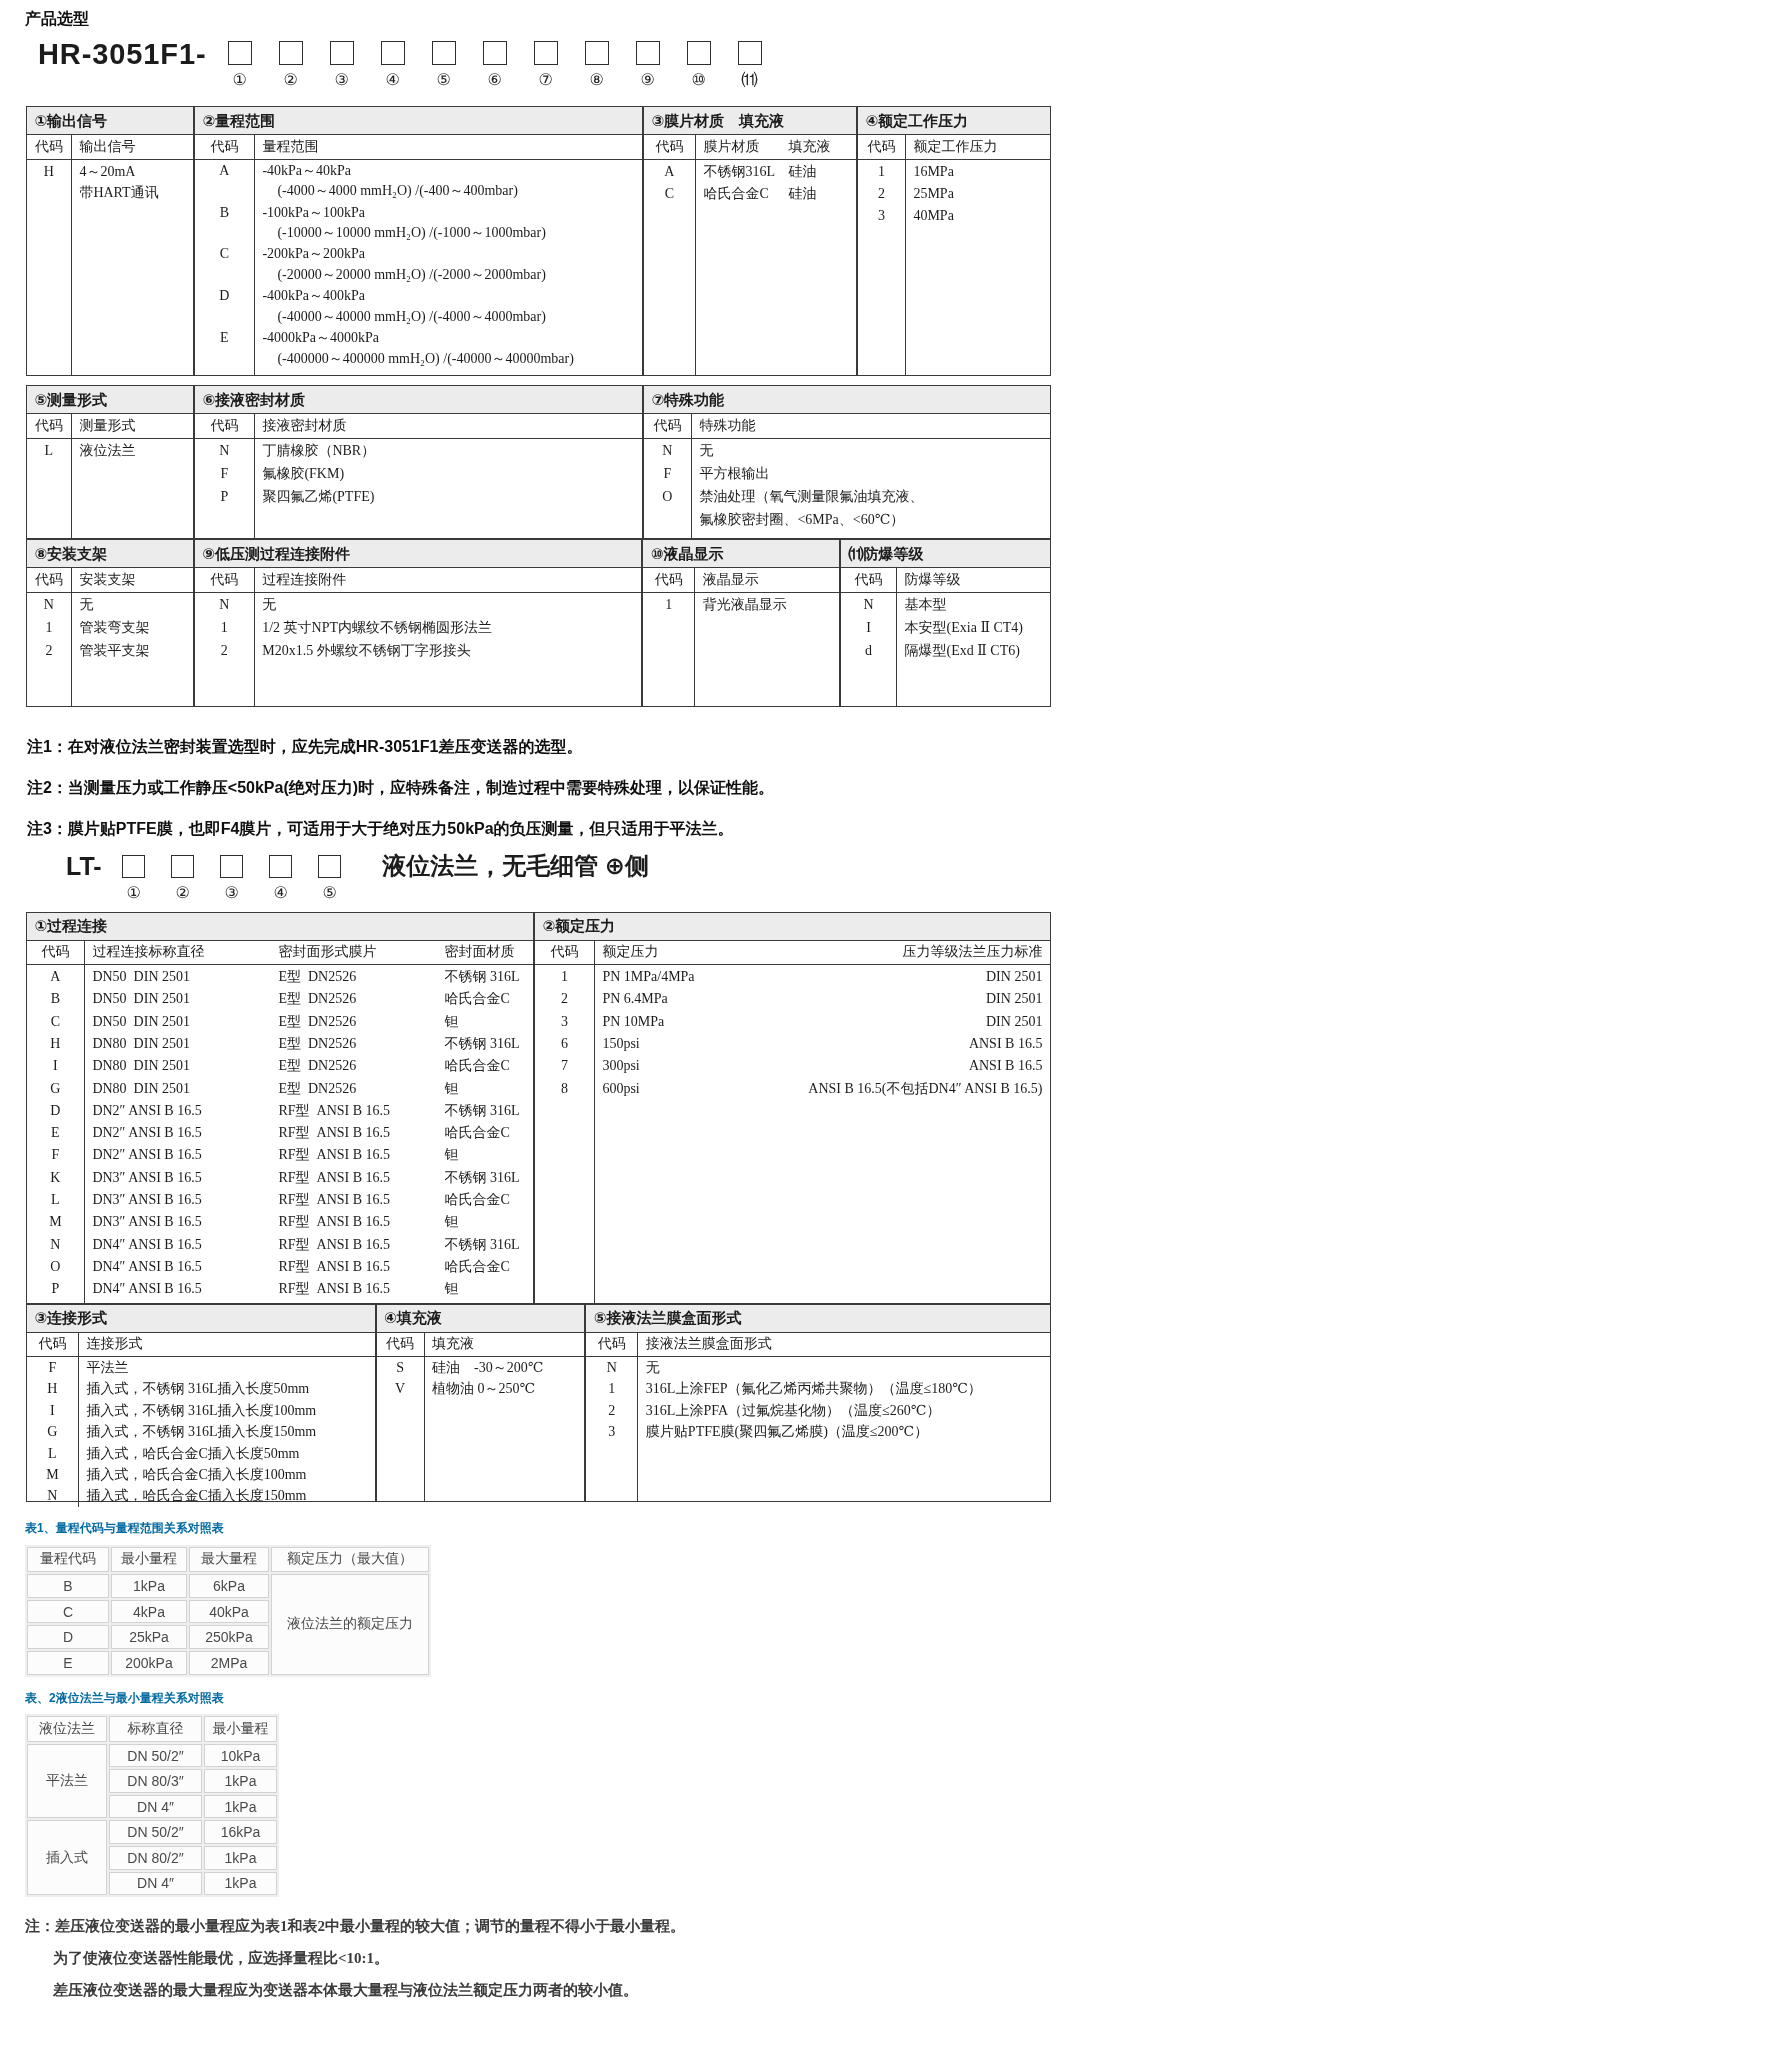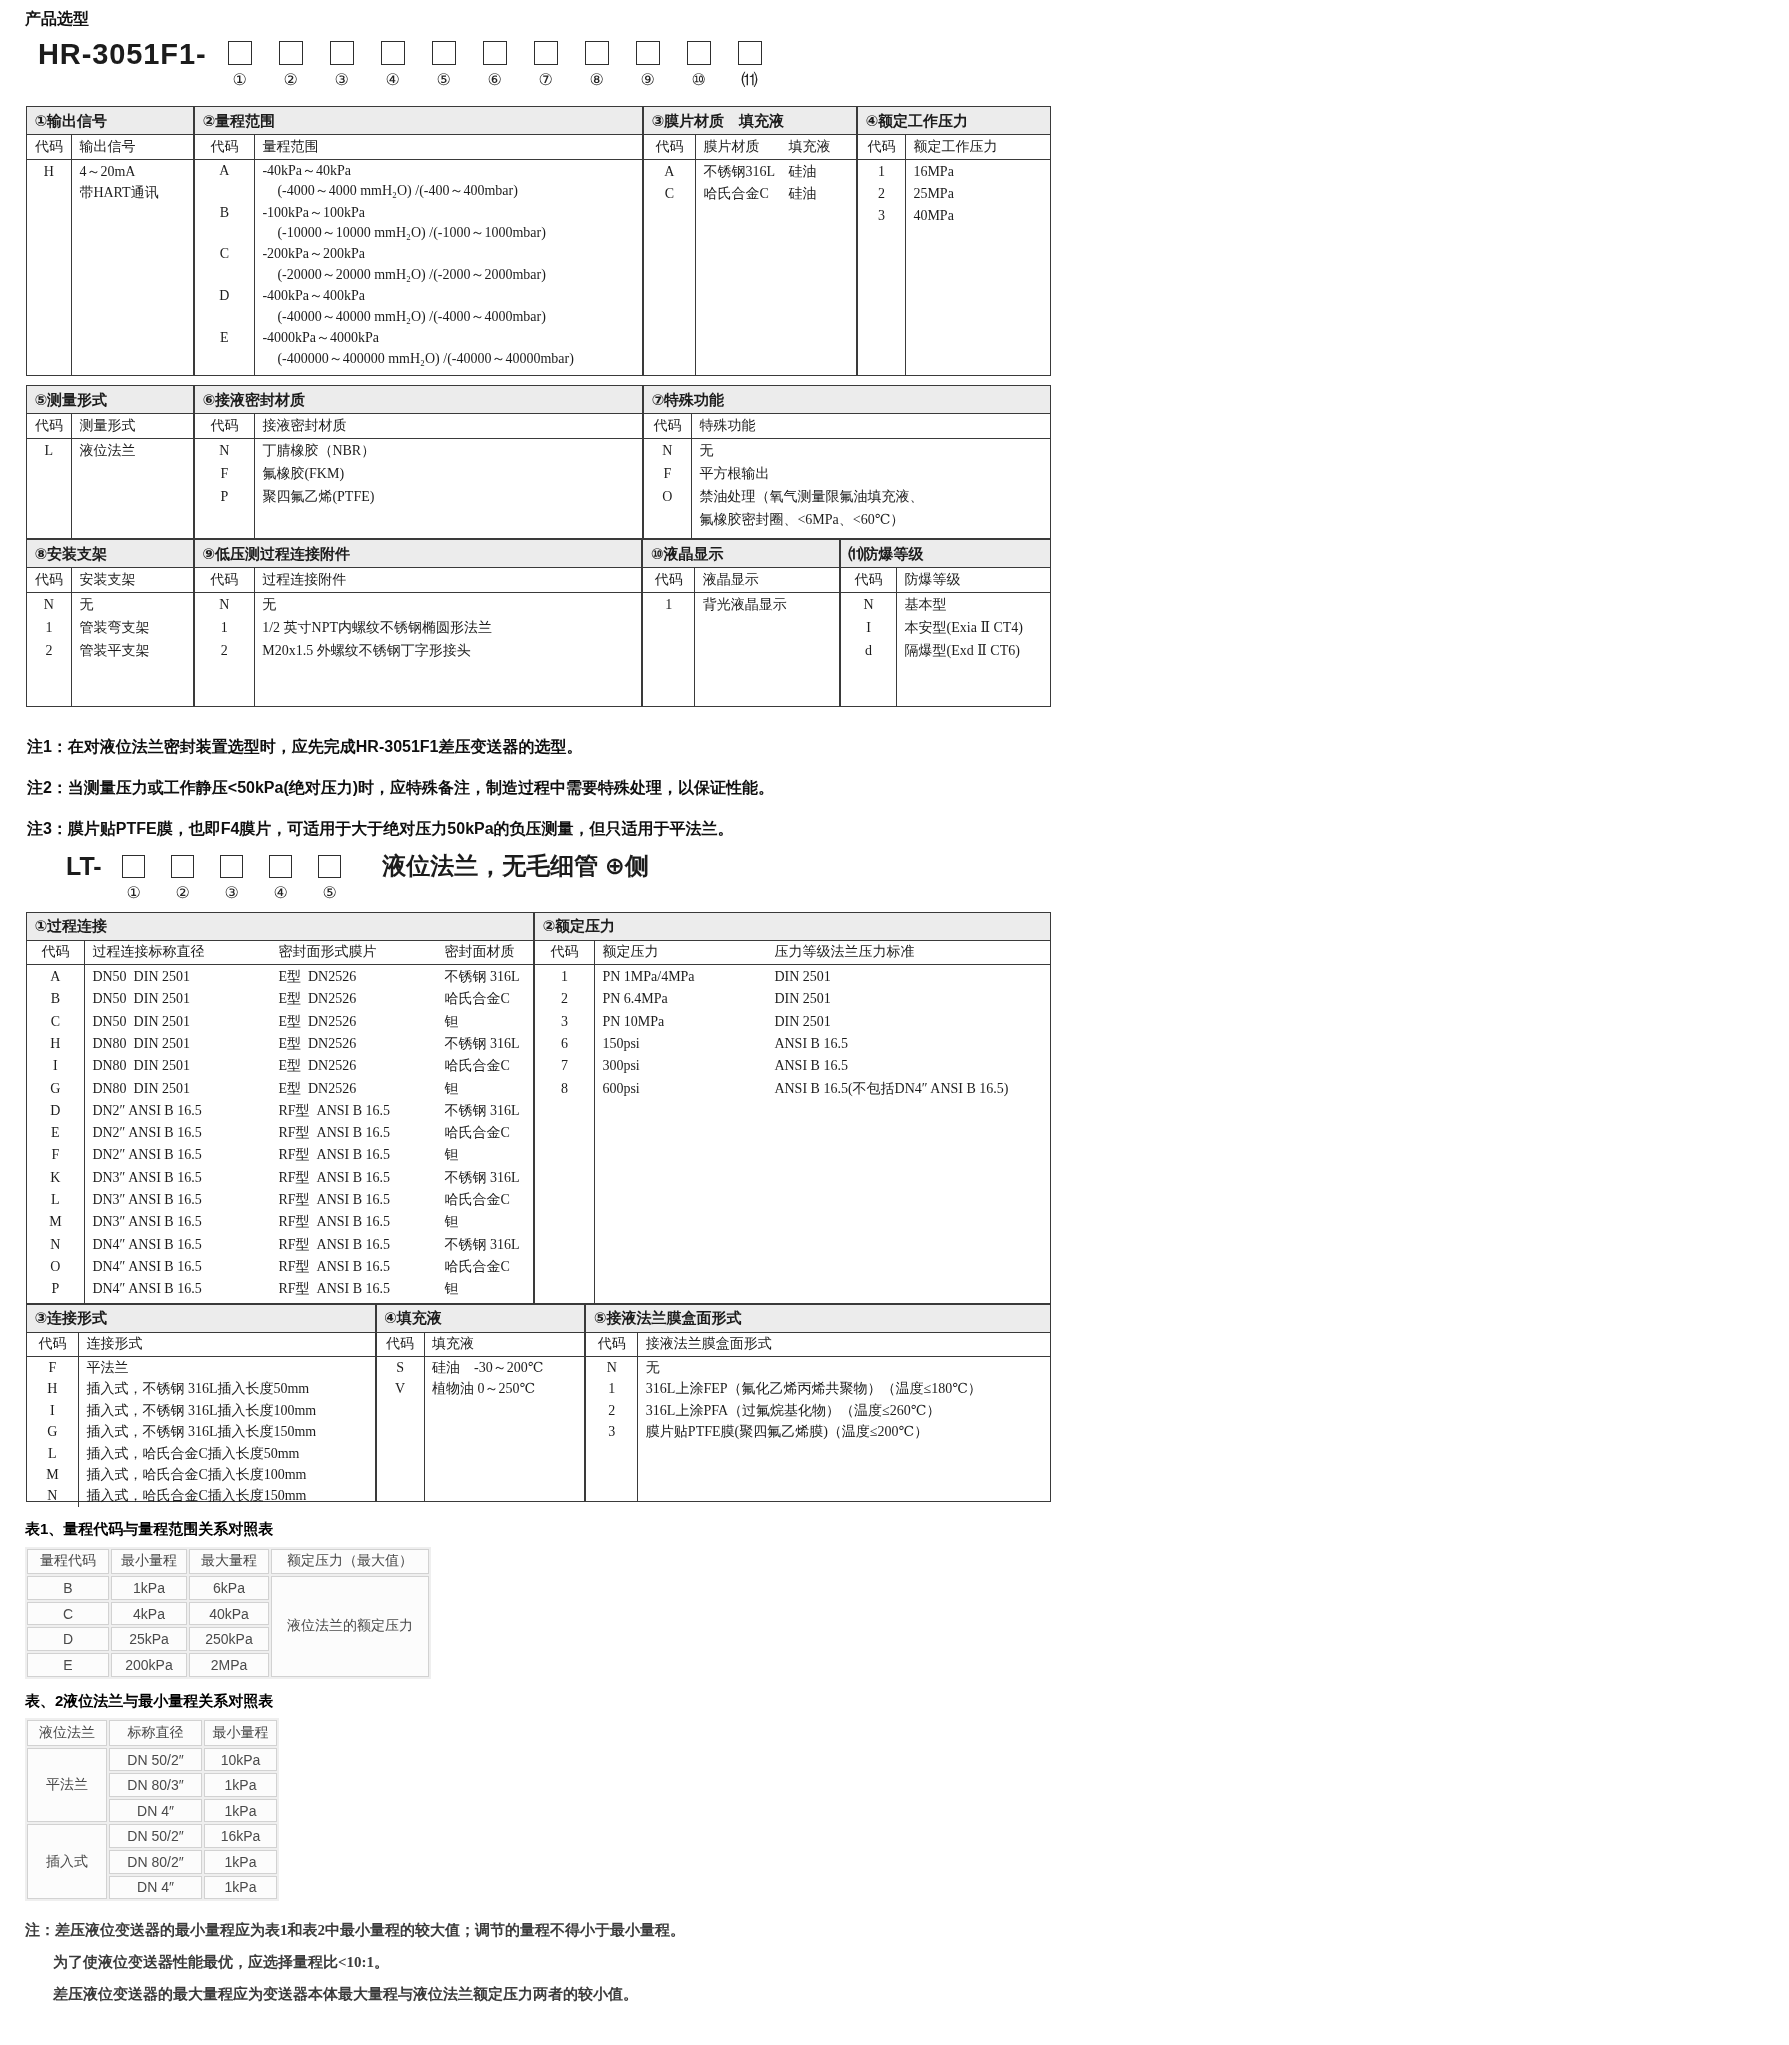--- a/index.html
+++ b/index.html
@@ -39,34 +39,34 @@
   .lh22 .row{line-height:20.5px;} .lh23 .row{line-height:21.4px;} .lh24 .row{line-height:22.4px;}
   .ind{padding-left:15px;}
 
   .w180{width:168px}.w482{width:449px}.w230{width:214px}.w208{width:194px}
   .w438{width:408px}.w212{width:198px}.w226{width:211px}
   .w545{width:508px}.w555{width:517px}.w375{width:350px}.w225{width:210px}.w500{width:466px}
   .cw48{width:45px}.cw52{width:48px}.cw56{width:52px}.cw60{width:56px}.cw62{width:58px}.cw64{width:60px}
 
   .s3m{flex:1;} .s3f{width:60px;flex-shrink:0;}
   .pcols{display:flex;} .pa{width:186px;white-space:pre;} .pb{width:166px;white-space:pre;} .pc{flex:1;white-space:pre;}
-  .qa{width:172px;flex-shrink:0;} .qb{flex:1;}
+  .qa{width:172px;flex-shrink:0;} .qb{flex:1;text-align:right;}
 
   .hr-notes{margin-top:18.6px;margin-left:1.9px;font-family:"Liberation Sans","DejaVu Sans",sans-serif;
             font-weight:bold;font-size:16px;line-height:41px;color:#0f0f0f;}
 
   .lt-line{display:flex;align-items:flex-start;margin:3.7px 0 0 41px;}
   .lt-model{font-family:"Liberation Sans","DejaVu Sans",sans-serif;font-weight:bold;font-size:25px;line-height:28px;}
   .lt-caption{font-family:"Liberation Sans","DejaVu Sans",sans-serif;font-weight:bold;font-size:24px;line-height:28px;margin-left:28px;white-space:nowrap;}
 
   .lt-wrap{margin-top:9.3px;}
   .b4{height:392px;} .b5{height:198px;}
   .b1{height:270px;} .b2{height:154px;margin-top:9px;} .b3{height:168px;}
 
-  .t-title{font-family:"Liberation Sans","DejaVu Sans",sans-serif;font-weight:bold;color:#000000;font-size:15px;}
+  .t-title{font-family:"Liberation Sans","DejaVu Sans",sans-serif;font-weight:bold;color:#0369a1;font-size:12px;}
   .mt20{margin-top:18.6px;} .mt14{margin-top:13px;}
   .lite{border-collapse:separate;border-spacing:2.8px;background:#efefef;margin-top:7.5px;
         font-family:"Liberation Sans","DejaVu Sans",sans-serif;color:#4a4a4a;font-size:14px;}
   .lite th,.lite td{border:0.9px solid #d2d2d2;background:#fcfcfc;text-align:center;
         padding:2.8px 7.5px;font-weight:normal;height:22.4px;box-sizing:border-box;}
   .c88{width:82px}.c82{width:76px}.c86{width:80px}.c170{width:158px}.c100{width:93px}.c78{width:73px}
 
   .bot-notes{margin-top:13px;font-family:Liberation Serif, serif;font-weight:bold;
              color:#3c3c3c;font-size:15px;line-height:32px;}
   .ind2{padding-left:28px;}

